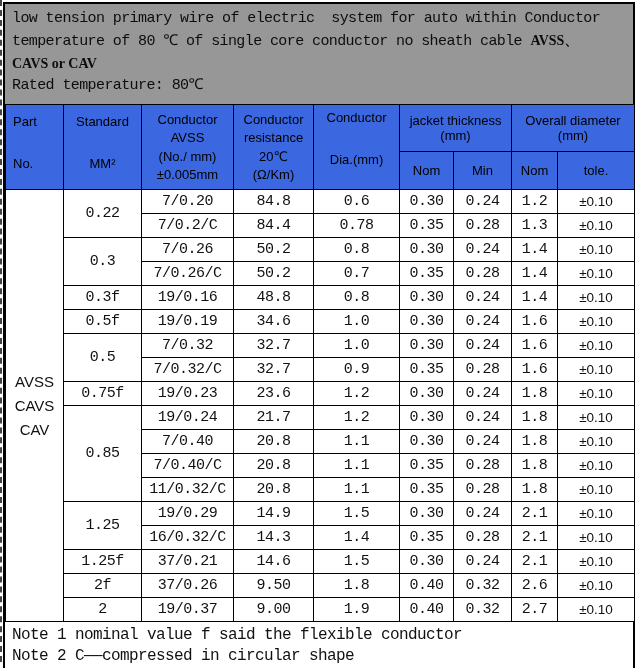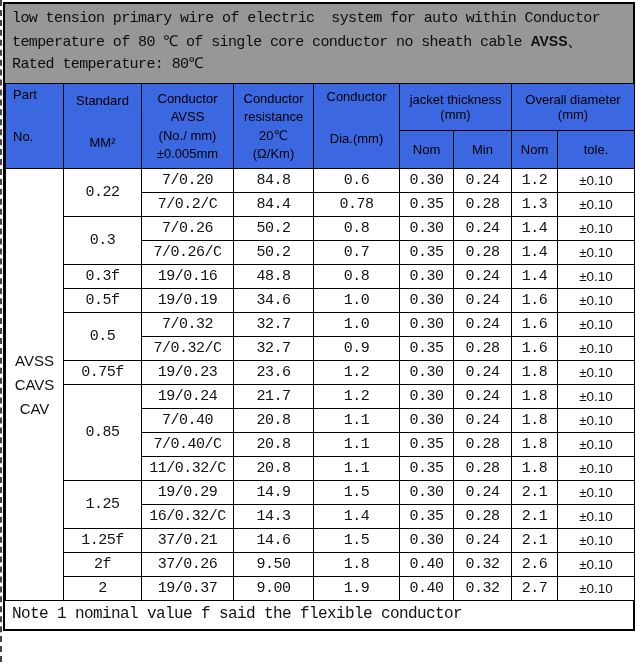--- a/index.html
+++ b/index.html
@@ -7,21 +7,21 @@
     width:636px;height:668px;position:relative;overflow:hidden;
     font-family:"Liberation Mono","DejaVu Sans Mono",monospace;
     color:#111;
   }
   
   .scan-edge{position:absolute;left:0;top:0;bottom:6px;width:0;border-left:2px dashed #444;}
   .page{
     position:absolute;left:3px;top:2px;width:628px;
     border:2px solid #000;background:#fff;
   }
-  .sans{font-family:Liberation Sans, sans-serif;}
+  .sans{font-family:Liberation Serif, serif;}
   .bold{font-weight:700;}
 
   
   .intro{
     background:var(--gray,#979797);
     padding:4px 0 7px 7px;
   }
   .iline{
     white-space:pre;overflow:hidden;
     font-size:15px;letter-spacing:-0.6px;line-height:22px;color:#0d0d0d;
@@ -40,21 +40,21 @@
     font-family:"Liberation Sans","DejaVu Sans",sans-serif;
     font-weight:400;font-size:13px;line-height:15px;color:#000;
   }
   thead tr.group-row th{height:46px;}
   thead tr.sub-row th{height:37px;}
   .vfill{display:flex;flex-direction:column;height:78px;padding-top:6px;box-sizing:border-box;}
   .vfill span{display:block;}
   .vfill.two span{margin-bottom:27px;}
   .vfill.two-mid{justify-content:space-around;padding-top:2px;padding-bottom:14px;}
   .vfill.even{justify-content:space-evenly;padding-top:0;}
-  .vfill.left{text-align:left;padding-left:7px;justify-content:center;}
+  .vfill.left{text-align:left;padding-left:7px;}
 
   tbody td{height:23px;font-size:15px;letter-spacing:-0.5px;background:#fff;}
   tbody td.part-cell{
     font-family:"Liberation Sans","DejaVu Sans",sans-serif;
     font-size:15px;letter-spacing:0;line-height:24px;margin-left:40px;
   }
   tbody td.tol-cell{
     font-family:"Liberation Sans","DejaVu Sans",sans-serif;
     font-weight:400;font-size:13.5px;letter-spacing:0;
   }
@@ -66,20 +66,21 @@
 </head>
 <body>
 
 <div class="scan-edge"></div>
 
 <div class="page">
 
   <div class="intro">
     <div class="iline">low tension primary wire of electric  system for auto within Conductor</div>
     <div class="iline"><span>temperature of 80 ℃ of single core conductor no sheath cable </span><span class="sans bold">AVSS、</span></div>
+    <div class="iline sans bold">CAVS or CAV</div>
     <div class="iline">Rated temperature: 80℃</div>
   </div>
 
   <table class="spec">
     <colgroup>
       <col style="width:58px">
         <col style="width:78px">
         <col style="width:92px">
       <col style="width:80px">
         <col style="width:86px">
@@ -311,15 +312,16 @@
           <td>0.40</td>
           <td>0.32</td>
           <td>2.7</td>
           <td class="tol-cell">±0.10</td>
         </tr>
       </tbody>
   </table>
 
   <div class="notes">
     <div>Note 1 nominal value f said the flexible conductor</div>
+    <div>Note 2 C——compressed in circular shape</div>
   </div>
 
 </div>
 
 </body></html>

